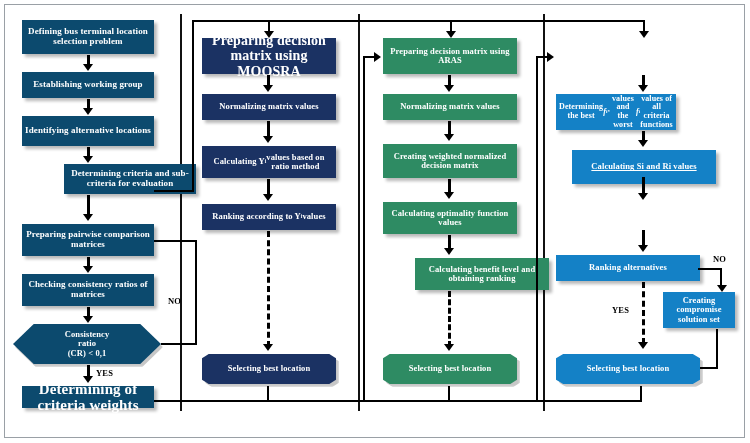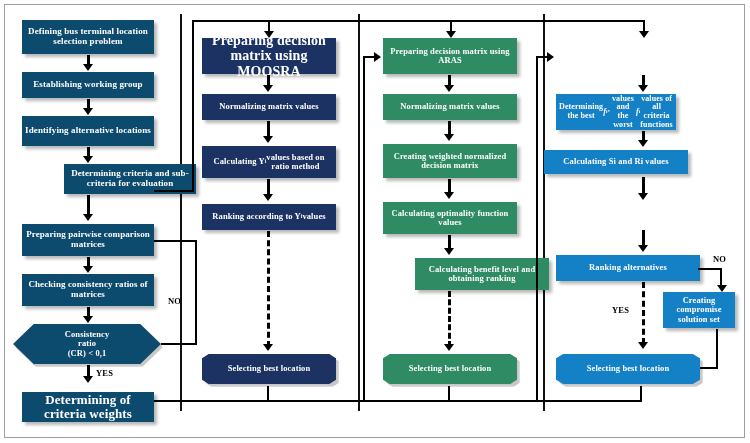--- a/index.html
+++ b/index.html
@@ -121,21 +121,21 @@
   <div class="box red hex" style="left:13px;top:324px;width:148px;height:40px;font-size:8.5px;flex-direction:column;">
     <span>Consistency</span>
     <span>ratio</span>
     <span>(CR) &lt; 0,1</span>
   </div>
 
   <div class="shaft" style="left:87px;top:365px;height:14px;"></div>
   <div class="arrowdown" style="left:83px;top:376px;"></div>
   <div class="lbl" style="left:96px;top:368px;">YES</div>
 
-  <div class="box red" style="left:22px;top:386px;width:132px;height:30px;font-size:13px;margin-top:6px;">Determining of criteria weights</div>
+  <div class="box red" style="left:22px;top:386px;width:132px;height:22px;font-size:15px;">Determining of criteria weights</div>
 
   <div class="ln hline" style="left:161px;top:343px;width:36px;"></div>
   <div class="ln vline" style="left:195px;top:240px;height:105px;"></div>
   <div class="ln hline" style="left:154px;top:240px;width:43px;"></div>
   <div class="lbl" style="left:168px;top:296px;">NO</div>
 
   <div class="ln hline" style="left:154px;top:190px;width:40px;"></div>
   <div class="ln vline" style="left:192px;top:20px;height:172px;"></div>
 
   <div class="ln hline" style="left:192px;top:20px;width:453px;"></div>
@@ -202,21 +202,21 @@
 
 
   <div class="shaft" style="left:642px;top:75px;height:13px;"></div>
   <div class="arrowdown" style="left:638px;top:85px;"></div>
 
   <div class="box blue" style="left:556px;top:94px;width:120px;height:36px;font-size:8px;">Determining the best <i>f</i><sub>i</sub><sup>*</sup> values<br>and the worst <i>f</i><sub>i</sub> values of all<br>criteria functions</div>
 
   <div class="shaft" style="left:642px;top:131px;height:12px;"></div>
   <div class="arrowdown" style="left:638px;top:140px;"></div>
 
-  <div class="box blue" style="left:544px;top:150px;width:144px;height:24px;font-size:8.5px;">Calculating Si and Ri values</div>
+  <div class="box blue" style="left:572px;top:150px;width:144px;height:34px;font-size:8.5px;text-decoration:underline;">Calculating Si and Ri values</div>
 
   <div class="shaft" style="left:642px;top:177px;height:19px;"></div>
   <div class="arrowdown" style="left:638px;top:193px;"></div>
 
 
   <div class="shaft" style="left:642px;top:230px;height:18px;"></div>
   <div class="arrowdown" style="left:638px;top:245px;"></div>
 
   <div class="box blue" style="left:556px;top:255px;width:144px;height:26px;font-size:8.5px;">Ranking alternatives</div>
 

